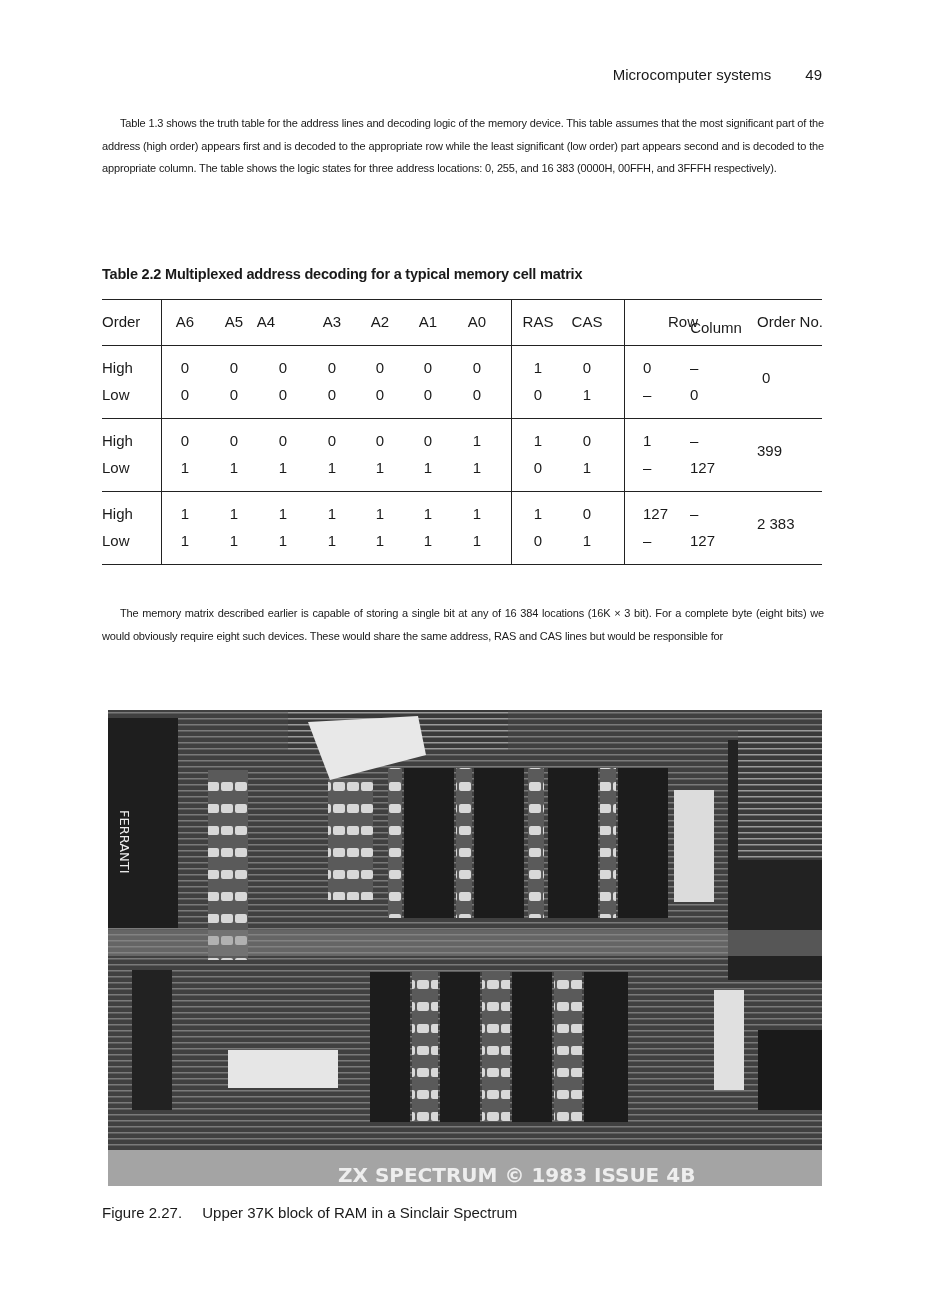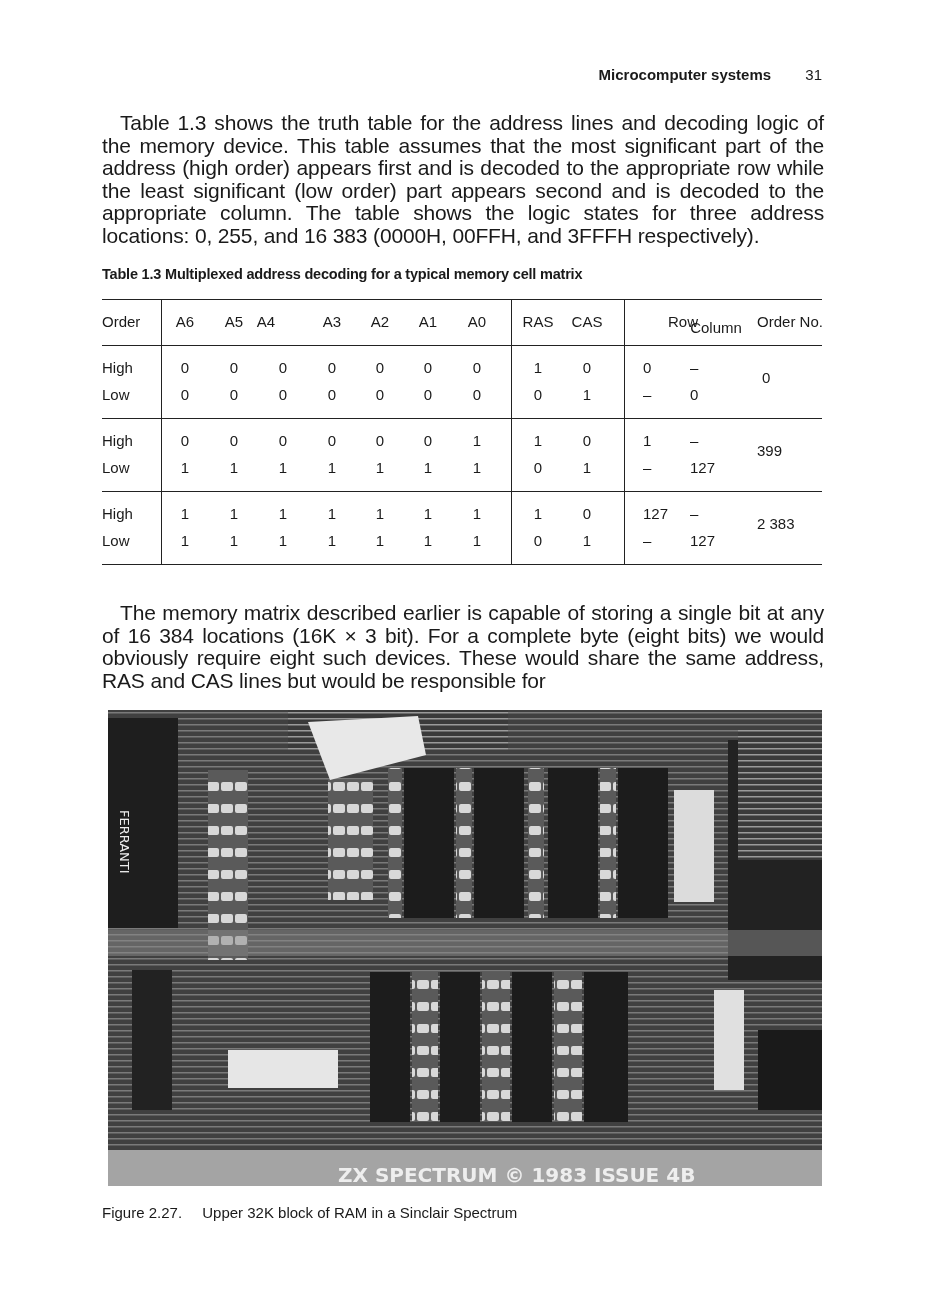--- a/index.html
+++ b/index.html
@@ -1,21 +1,21 @@
 <!DOCTYPE html>
 <html><head>
   <meta charset="utf-8">
   <style>
     html, body { margin: 0; padding: 0; background: #ffffff; }
     body { width: 936px; height: 1314px; position: relative; overflow: hidden;
            font-family: "Liberation Sans", "DejaVu Sans", sans-serif; color: #1a1a1a; }
     .running-head { position: absolute; top: 66px; left: 0; width: 822px; text-align: right;
                     font-size: 15px; }
-    .running-head .title { margin-right: 30px; font-weight: bold; }
-    .para { position: absolute; left: 102px; width: 722px; font-size: 21px; line-height: 22.5px;
+    .running-head .title { margin-right: 30px; }
+    .para { position: absolute; left: 102px; width: 722px; font-size: 11px; line-height: 22.5px;
             text-align: justify; letter-spacing: -0.15px; }
     .para p { margin: 0; text-indent: 18px; }
     #para1 { top: 112px; }
     #para2 { top: 602px; }
     .table-caption { position: absolute; top: 266px; left: 102px; font-size: 14.5px; font-weight: bold;
                      letter-spacing: -0.2px; }
     .tbl { position: absolute; left: 102px; top: 299px; width: 720px; height: 253px; }
     .hline { position: absolute; left: 0; width: 720px; height: 0; border-top: 1.5px solid #222; }
     .vline { position: absolute; top: 0; width: 0; height: 266px; border-left: 1.5px solid #222; }
     .cell { position: absolute; font-size: 15px; white-space: nowrap; transform: translateX(-50%); }
@@ -23,28 +23,28 @@
     .photo { position: absolute; left: 108px; top: 710px; width: 714px; height: 476px;
              background: #2e2e2e; overflow: hidden; }
     .fig-caption { position: absolute; top: 1204px; left: 102px; font-size: 15px; }
     .fig-caption .num { margin-right: 16px; }
   </style>
 </head>
 <body>
 
 <div class="running-head">
   <span class="title">Microcomputer systems</span>
-  <span>31</span>
+  <span>49</span>
 </div>
 
 <div class="para" id="para1">
   <p>Table 1.3 shows the truth table for the address lines and decoding logic of the memory device. This table assumes that the most significant part of the address (high order) appears first and is decoded to the appropriate row while the least significant (low order) part appears second and is decoded to the appropriate column. The table shows the logic states for three address locations: 0, 255, and 16 383 (0000H, 00FFH, and 3FFFH respectively).</p>
 </div>
 
-<div class="table-caption">Table 1.3 Multiplexed address decoding for a typical memory cell matrix</div>
+<div class="table-caption">Table 2.2 Multiplexed address decoding for a typical memory cell matrix</div>
 
 <div class="tbl" id="tbl">
   <div class="hline" style="top:0px"></div>
   <div class="hline" style="top:46px"></div>
   <div class="hline" style="top:119px"></div>
   <div class="hline" style="top:192px"></div>
   <div class="hline" style="top:265px"></div>
   <div class="vline" style="left:59px"></div>
   <div class="vline" style="left:409px"></div>
   <div class="vline" style="left:522px"></div>
@@ -202,14 +202,14 @@
     <rect x="650" y="320" width="64" height="80" fill="#1a1a1a"></rect>
 
     <rect x="0" y="440" width="714" height="36" fill="#a4a4a4"></rect>
     <text x="230" y="472" font-family="DejaVu Sans, sans-serif" font-size="20" font-weight="bold" fill="#eeeeee">ZX SPECTRUM  © 1983 ISSUE 4B</text>
     <text x="12" y="100" font-family="DejaVu Sans, sans-serif" font-size="13" fill="#eeeeee" transform="rotate(90 12 100)">FERRANTI</text>
   </svg>
 </div>
 
 <div class="fig-caption">
   <span class="num">Figure 2.27.</span>
-  <span>Upper 32K block of RAM in a Sinclair Spectrum</span>
+  <span>Upper 37K block of RAM in a Sinclair Spectrum</span>
 </div>
 
 </body></html>

